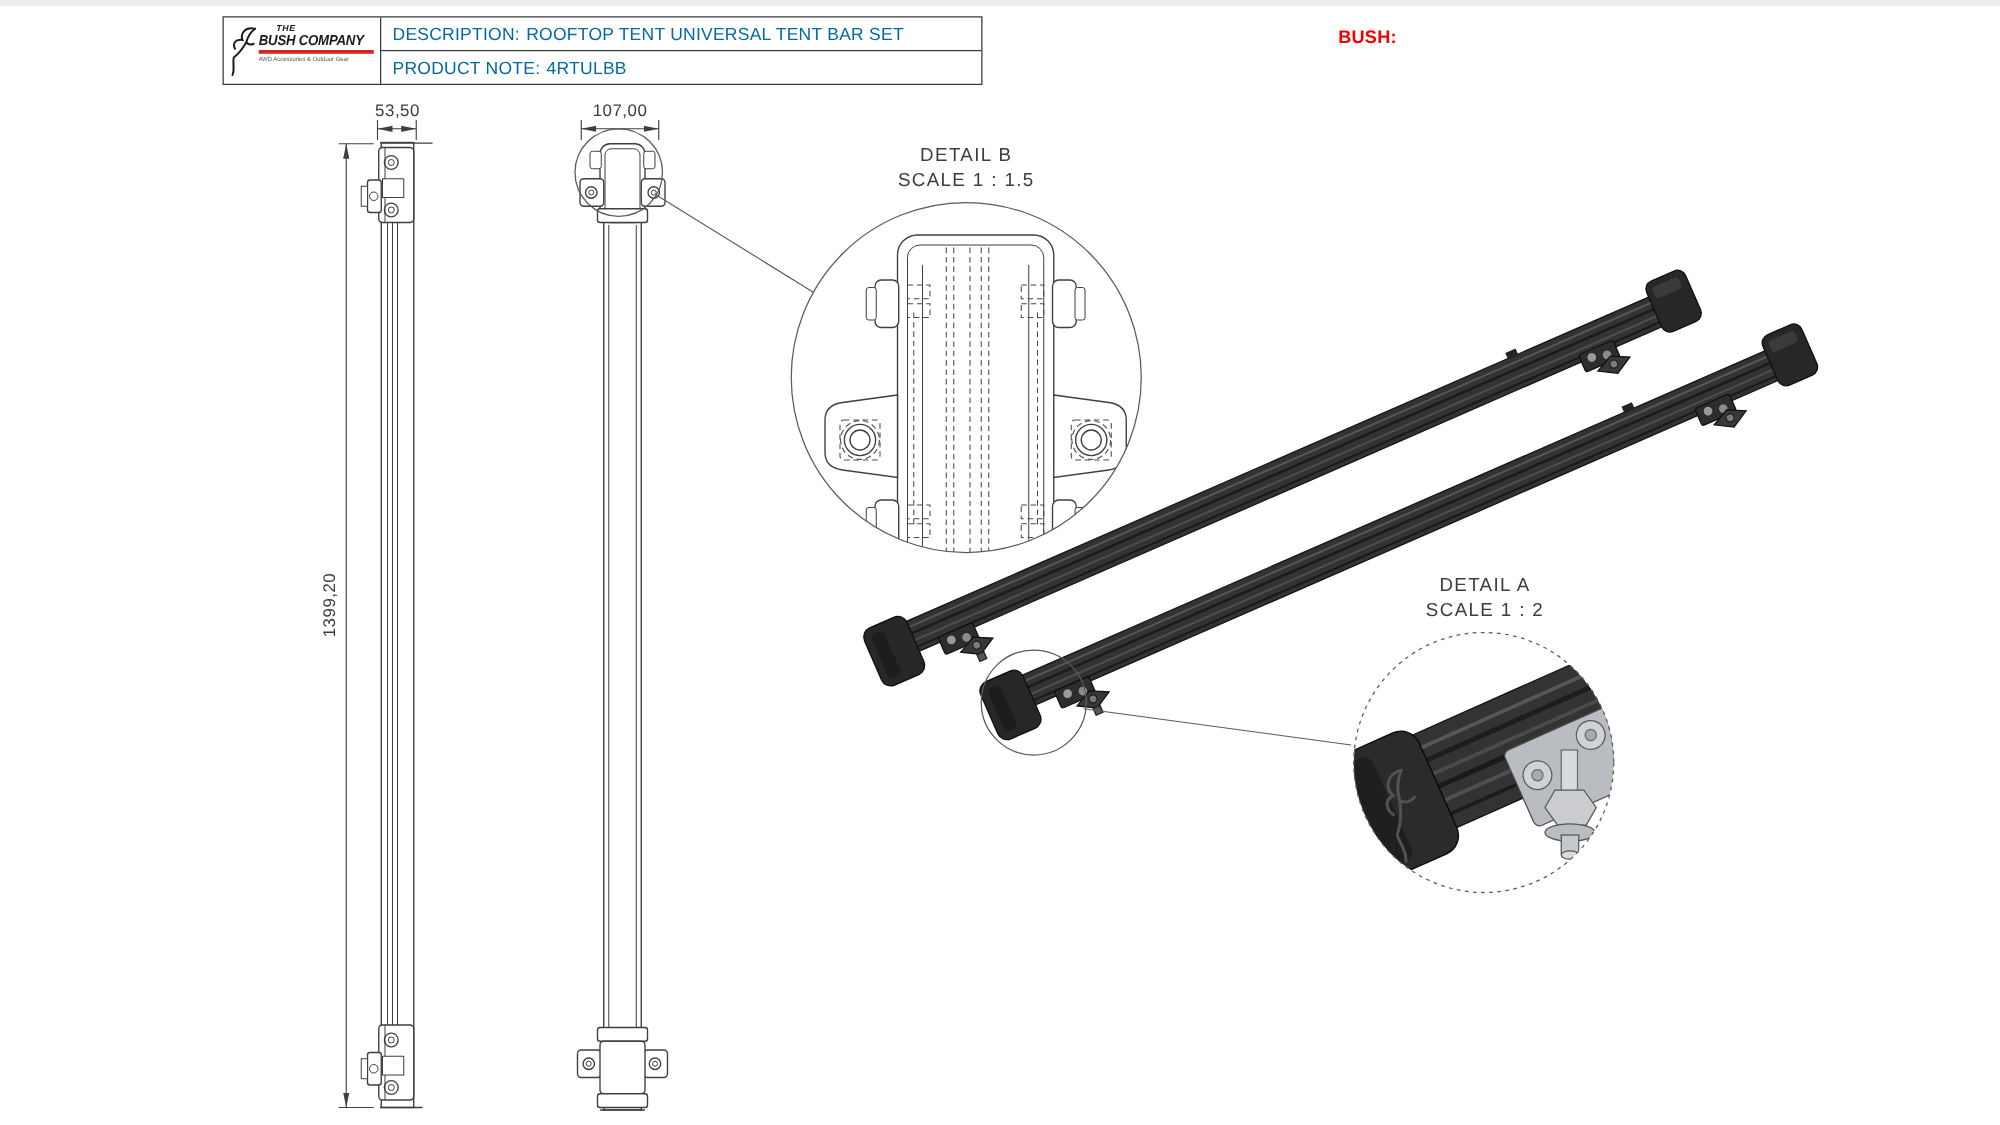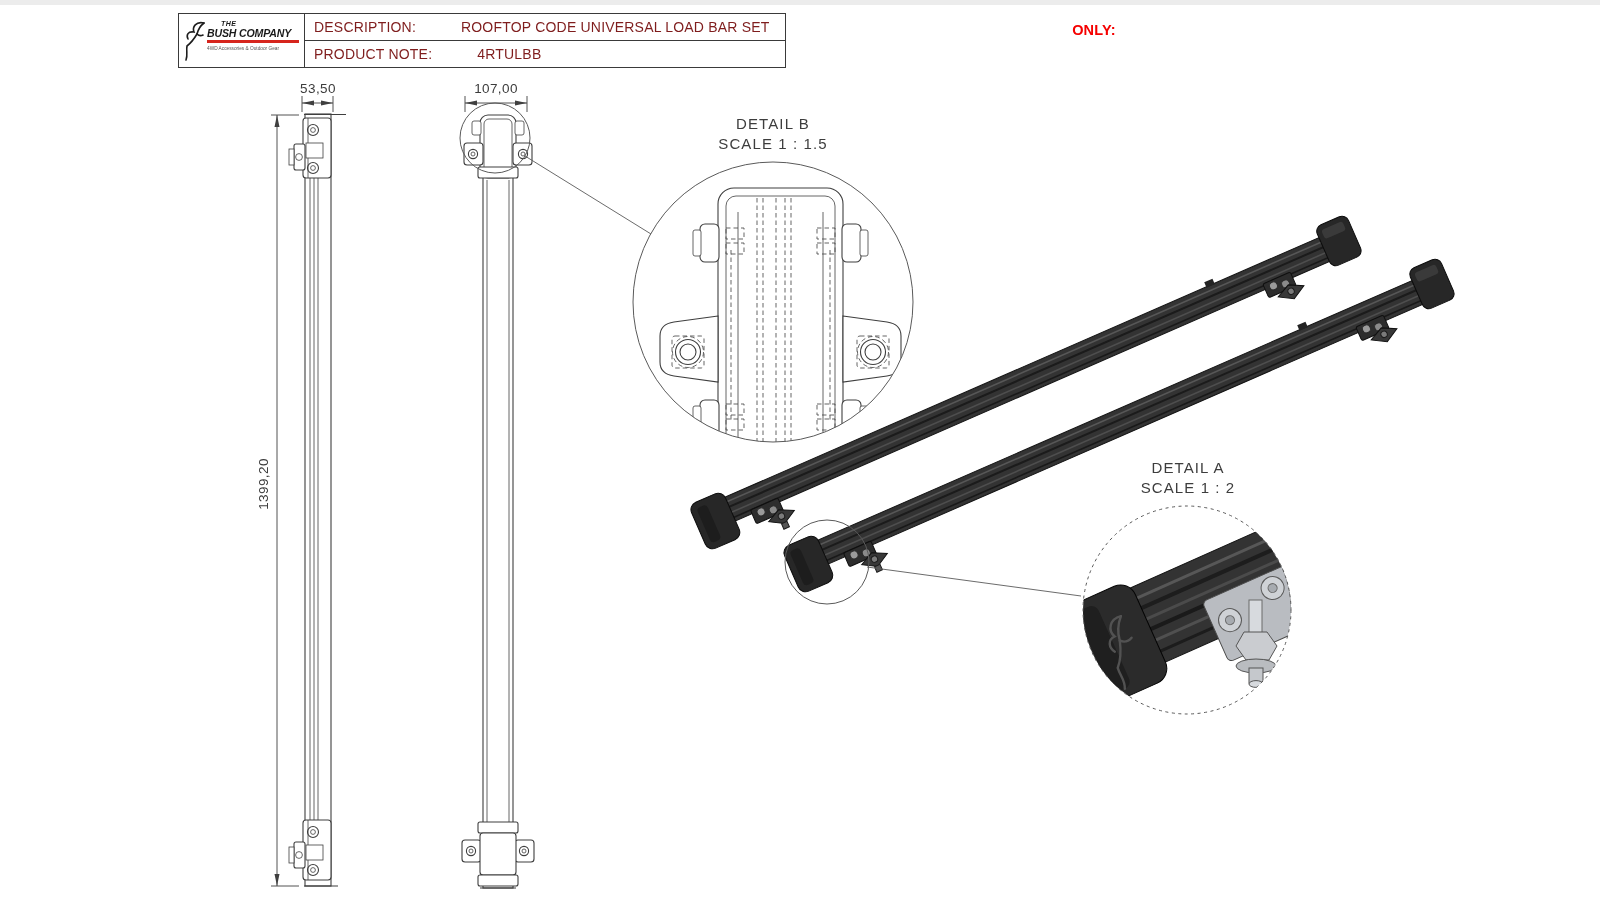--- a/index.html
+++ b/index.html
@@ -12,21 +12,21 @@
               border:1.5px solid #3a3a3a;display:flex;background:#fff;box-sizing:border-box;}
   #logocell{width:126px;border-right:1.5px solid #3a3a3a;position:relative;box-sizing:border-box;}
   #logocell .kudu{position:absolute;left:3px;top:5px;}
   #logocell .brandwrap{position:absolute;left:28px;top:6px;width:95px;font-style:italic;color:#1a1a1a;}
   .brand-prefix{font-size:7px;font-weight:bold;letter-spacing:.5px;margin-left:14px;display:block;}
   .brand-name{font-size:11.5px;font-weight:bold;letter-spacing:-.2px;display:block;transform:scaleX(.92);transform-origin:left;white-space:nowrap;}
   .brand-underline{display:block;width:92px;height:2.5px;margin-top:1px;}
   .brand-tagline{display:block;font-style:normal;font-size:5px;color:#555;margin-top:2px;white-space:nowrap;transform:scaleX(.95);transform-origin:left;}
   #tbrows{flex:1;display:flex;flex-direction:column;}
   .tbrow{flex:1;display:flex;align-items:center;padding-left:9px;font-size:14px;
-         color:#7f1d1d;letter-spacing:.2px;white-space:nowrap;gap:40px;}
+         color:#0369a1;letter-spacing:.2px;white-space:nowrap;}
   .tbrow + .tbrow{border-top:1.4px solid #3a3a3a;}
   .tbrow .lbl{margin-right:5px;}
 
   
   #note{position:absolute;left:858px;top:20px;width:472px;text-align:center;
         font-weight:bold;font-size:14.5px;line-height:1.4;letter-spacing:.2px;}
 
   
   #drawing{position:absolute;left:0;top:0;}
   .ln{stroke:#3f3f3f;fill:none;stroke-width:1.1;}
@@ -58,31 +58,31 @@
       <div class="brandwrap">
         <span class="brand-prefix">THE</span>
         <span class="brand-name">BUSH COMPANY</span>
         <span class="brand-underline" style="background: rgb(214, 37, 29);"></span>
         <span class="brand-tagline">4WD Accessories &amp; Outdoor Gear</span>
       </div>
     </div>
     <div id="tbrows">
       <div class="tbrow">
         <span class="lbl">DESCRIPTION:</span>
-        <span class="val">ROOFTOP CODE UNIVERSAL LOAD BAR SET</span>
+        <span class="val">ROOFTOP TENT UNIVERSAL TENT BAR SET</span>
       </div>
       <div class="tbrow">
         <span class="lbl">PRODUCT NOTE:</span>
         <span class="val">4RTULBB</span>
       </div>
     </div>
   </div>
 
   <div id="note" style="color: rgb(245, 0, 0);">
-    <div>ONLY:</div>
+    <div>BUSH:</div>
   </div>
 
   <svg id="drawing" width="1600" height="900" viewBox="0 0 1600 900">
     <defs>
       <marker id="arrow" markerWidth="13" markerHeight="8" refX="12" refY="3.4" orient="auto-start-reverse" markerUnits="userSpaceOnUse">
         <path d="M0,.9 L12,3.4 L0,5.9 Z" fill="#3f3f3f"></path>
       </marker>
       <clipPath id="clipB">
           <circle cx="773" cy="302" r="140"></circle>
         </clipPath>

